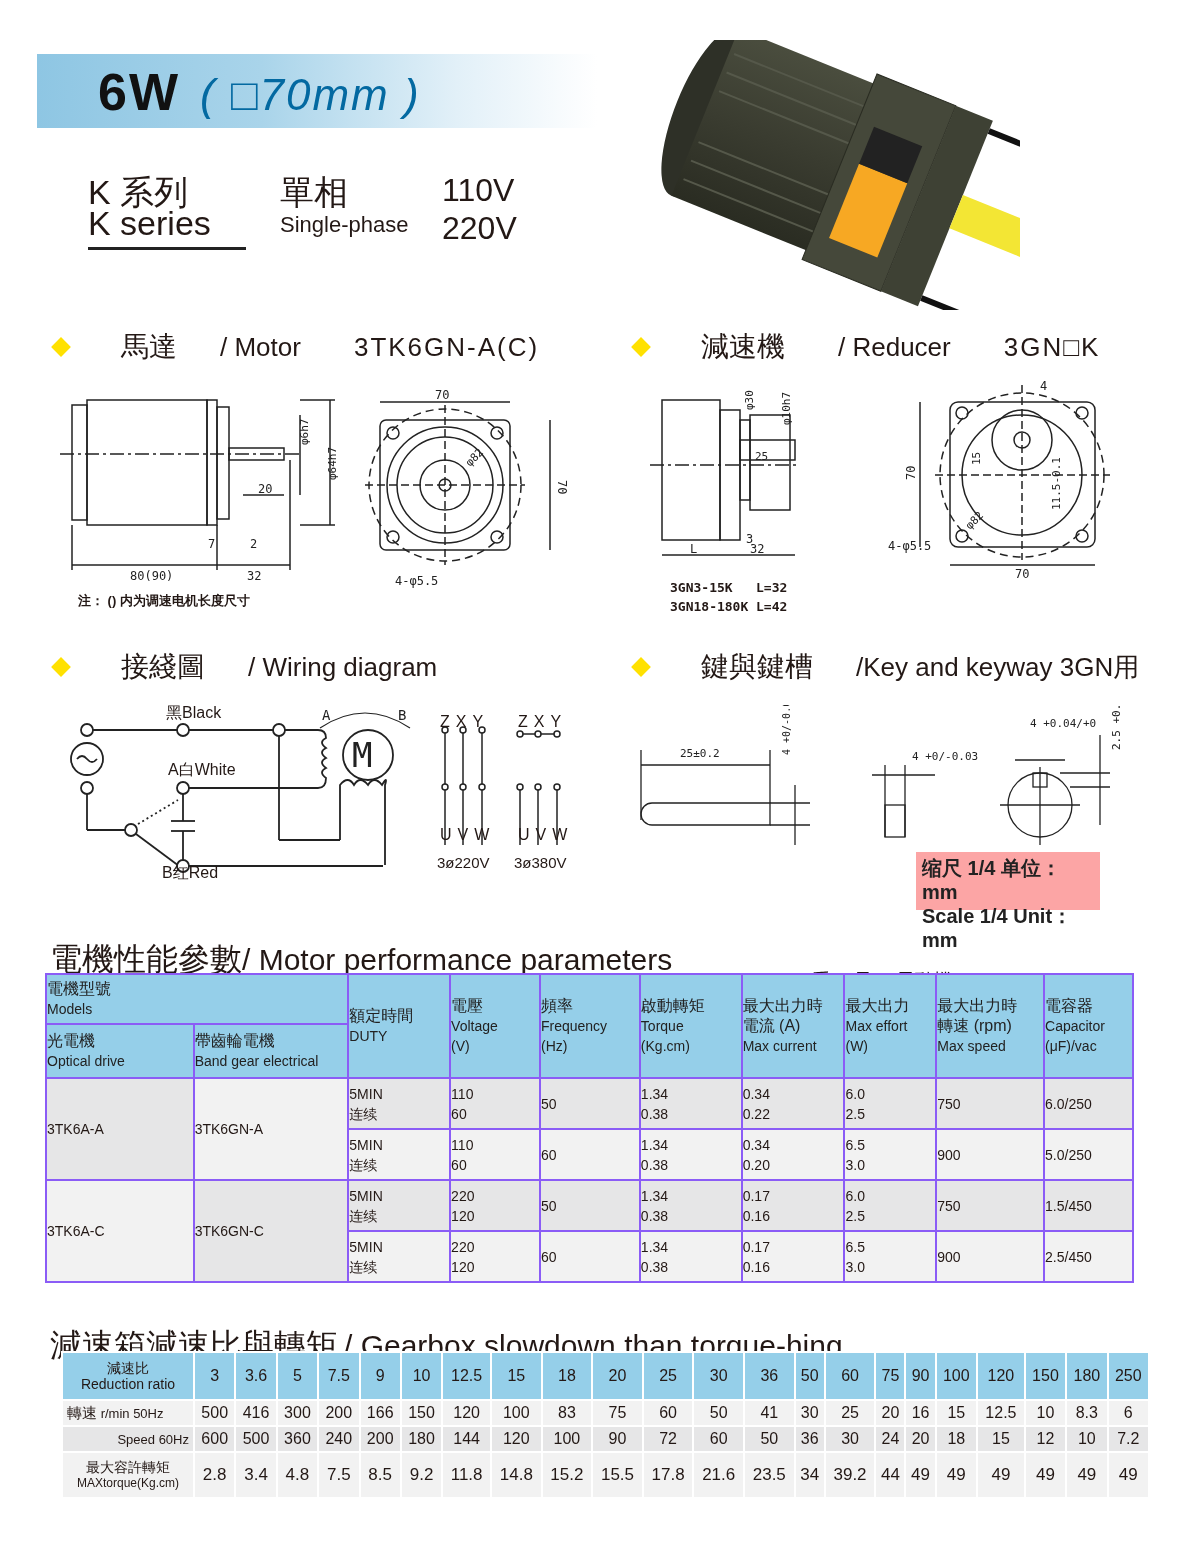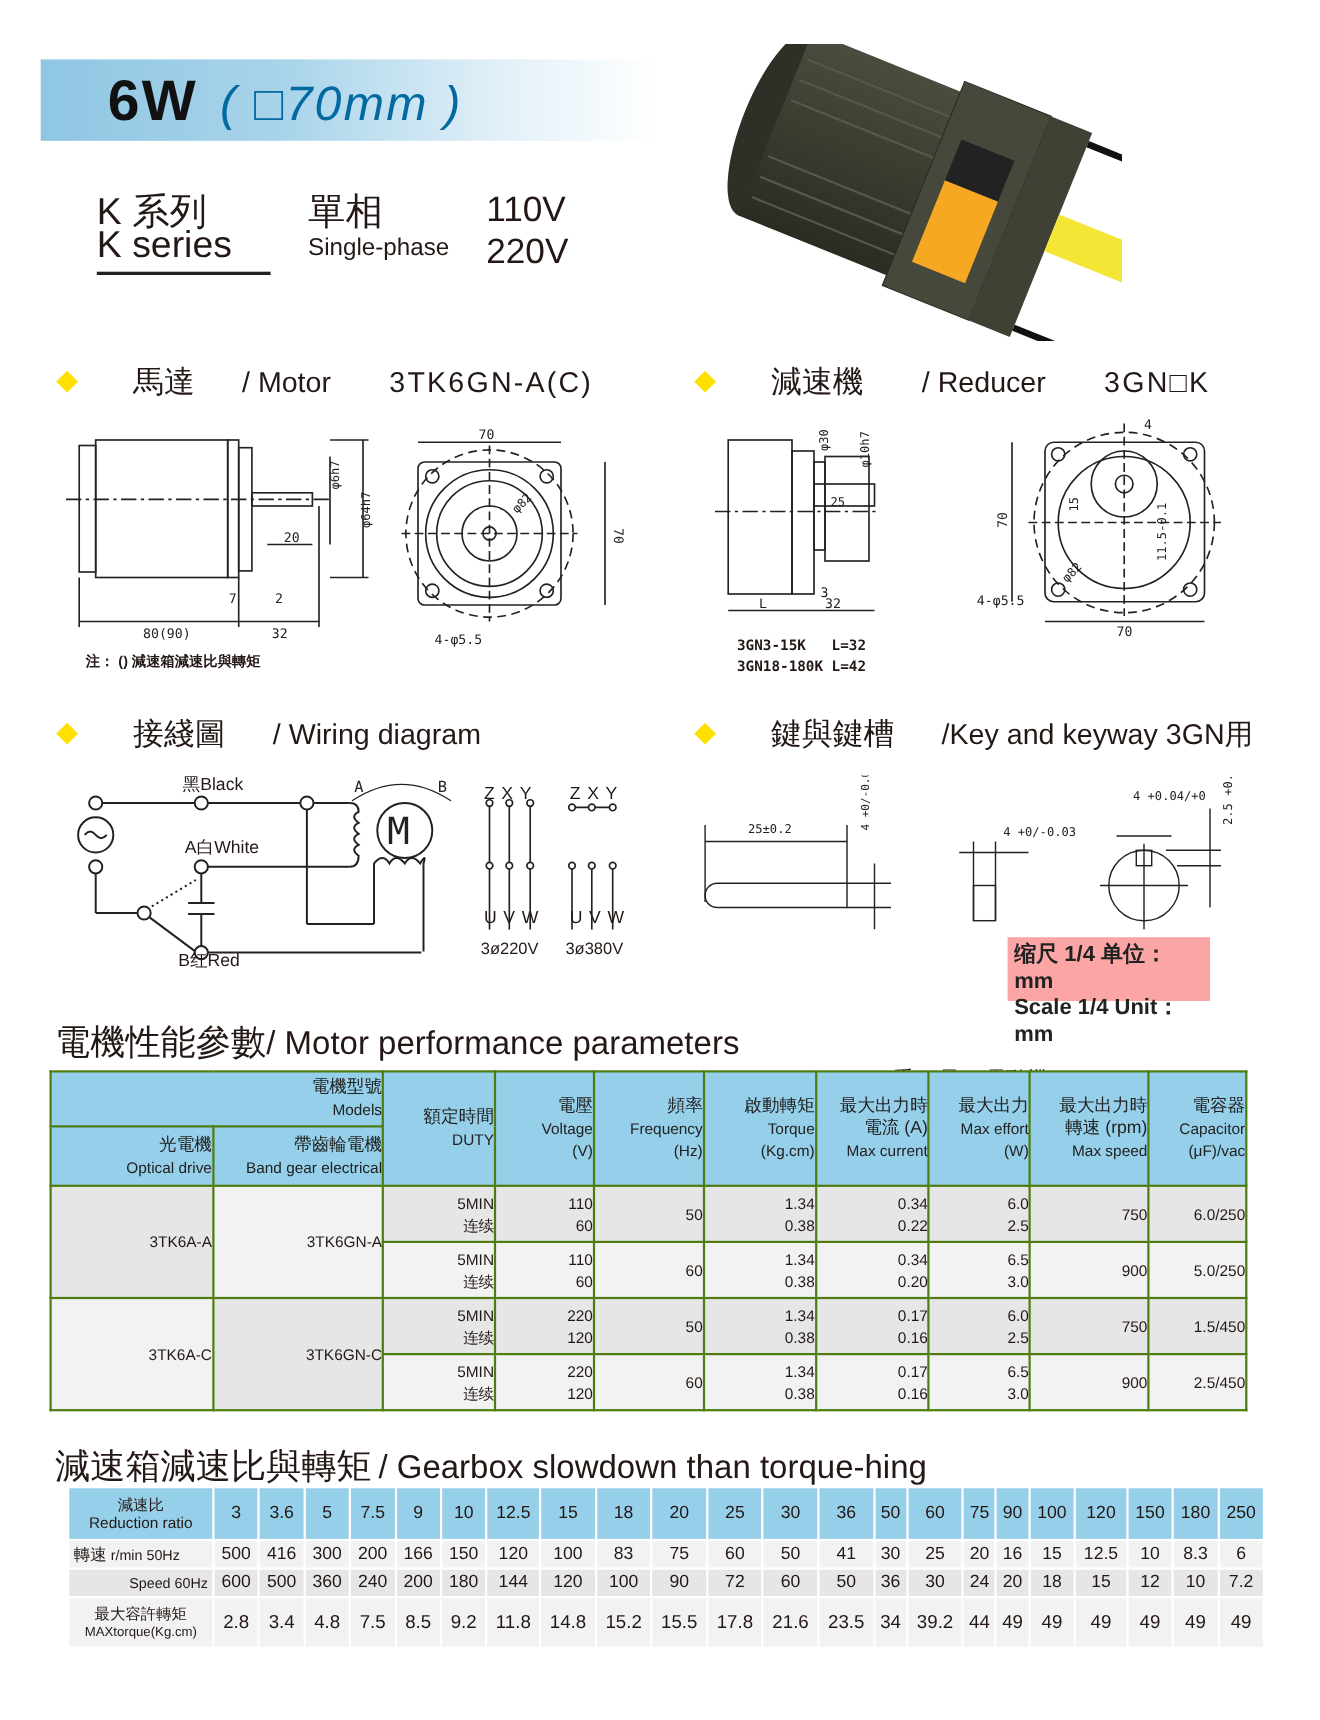--- a/index.html
+++ b/index.html
@@ -19,27 +19,27 @@
 
   .sec-head { font-size: 26px; display: flex; align-items: center; white-space: nowrap; gap: 35px; }
   .diamond { width: 14px; height: 14px; background: #ffe100; transform: rotate(45deg); margin-right: 18px; margin-left: 4px; }
   .sec-head .zh { font-size: 28px; margin-right: 8px; }
 
   .note { left: 78px; top: 592px; font-size: 13px; font-weight: bold; }
 
   .scale-box { left: 905px; top: 852px; width: 184px; height: 58px; background: #fca5a5; padding: 4px 6px; font-size: 20px; font-weight: bold; line-height: 24px; color: #222; margin-left: 11px; }
   .weight { left: 812px; top: 920px; font-size: 19px; line-height: 25px; font-family: "Liberation Sans Narrow", "Liberation Mono", monospace; white-space: pre; }
 
-  .big-title { font-size: 30px; white-space: nowrap; }
+  .big-title { font-size: 30px; white-space: nowrap; margin-top: 12px; }
   .big-title .zh { font-size: 32px; }
 
   
   table { border-collapse: collapse; }
   .perf { left: 45px; top: 973px; width: 1089px; }
-  .perf td { border: 2px solid #4d7c0f; text-align: right; vertical-align: middle; font-size: 14px; line-height: 20px; }
+  .perf td { border: 2px solid #8b5cf6; text-align: left; vertical-align: middle; font-size: 14px; line-height: 20px; }
   .perf .h { background: #95cfe9; color: #222; font-size: 14px; line-height: 20px; }
   .perf .h .zh { font-size: 16px; }
   .perf .r1 td { background: #e6e6e7; }
   .perf .r2 td { background: #f2f2f2; }
   .perf .m1 { background: #e6e6e7 !important; }
   .perf .m2 { background: #f2f2f2 !important; }
 
   .gear { left: 45px; top: 1351px; width: 1089px; margin-left: 16px; }
   .gear td { border: 2px solid #ffffff; text-align: center; vertical-align: middle; font-size: 16px; }
   .gear .h td { background: #95cfe9; height: 48px; font-size: 16px; }
@@ -139,21 +139,21 @@
     <circle cx="437" cy="152" r="6"></circle>
   <line x1="305" y1="100" x2="465" y2="100" stroke-dasharray="8 4"></line>
     <line x1="385" y1="20" x2="385" y2="180" stroke-dasharray="8 4"></line>
   <line x1="320" y1="17" x2="450" y2="17"></line>
   <line x1="490" y1="35" x2="490" y2="165"></line>
   <text x="375" y="14" font-size="12" fill="#222" stroke="none">70</text>
   <text x="498" y="95" font-size="12" fill="#222" stroke="none" transform="rotate(90 498 95)">70</text>
   <text x="410" y="82" font-size="11" fill="#222" stroke="none" transform="rotate(-45 410 82)">φ82</text>
   <text x="335" y="200" font-size="12" fill="#222" stroke="none">4-φ5.5</text>
 </svg>
-<div class="abs note">注：  () 減速箱減速比與轉矩</div>
+<div class="abs note">注：  () 内为调速电机长度尺寸</div>
 
 <div class="abs sec-head" style="left:630px;top:328px">
   <span class="diamond"></span>
   <span class="zh">減速機</span>
   <span style="margin-left:10px">/ Reducer</span>
   <span style="margin-left:18px;letter-spacing:2px">3GN□K</span>
 </div>
 
 <svg class="abs" style="left:650px;top:380px" width="470" height="200" fill="none" stroke="#222" stroke-width="1.5">
   <rect x="12" y="20" width="58" height="140"></rect>

